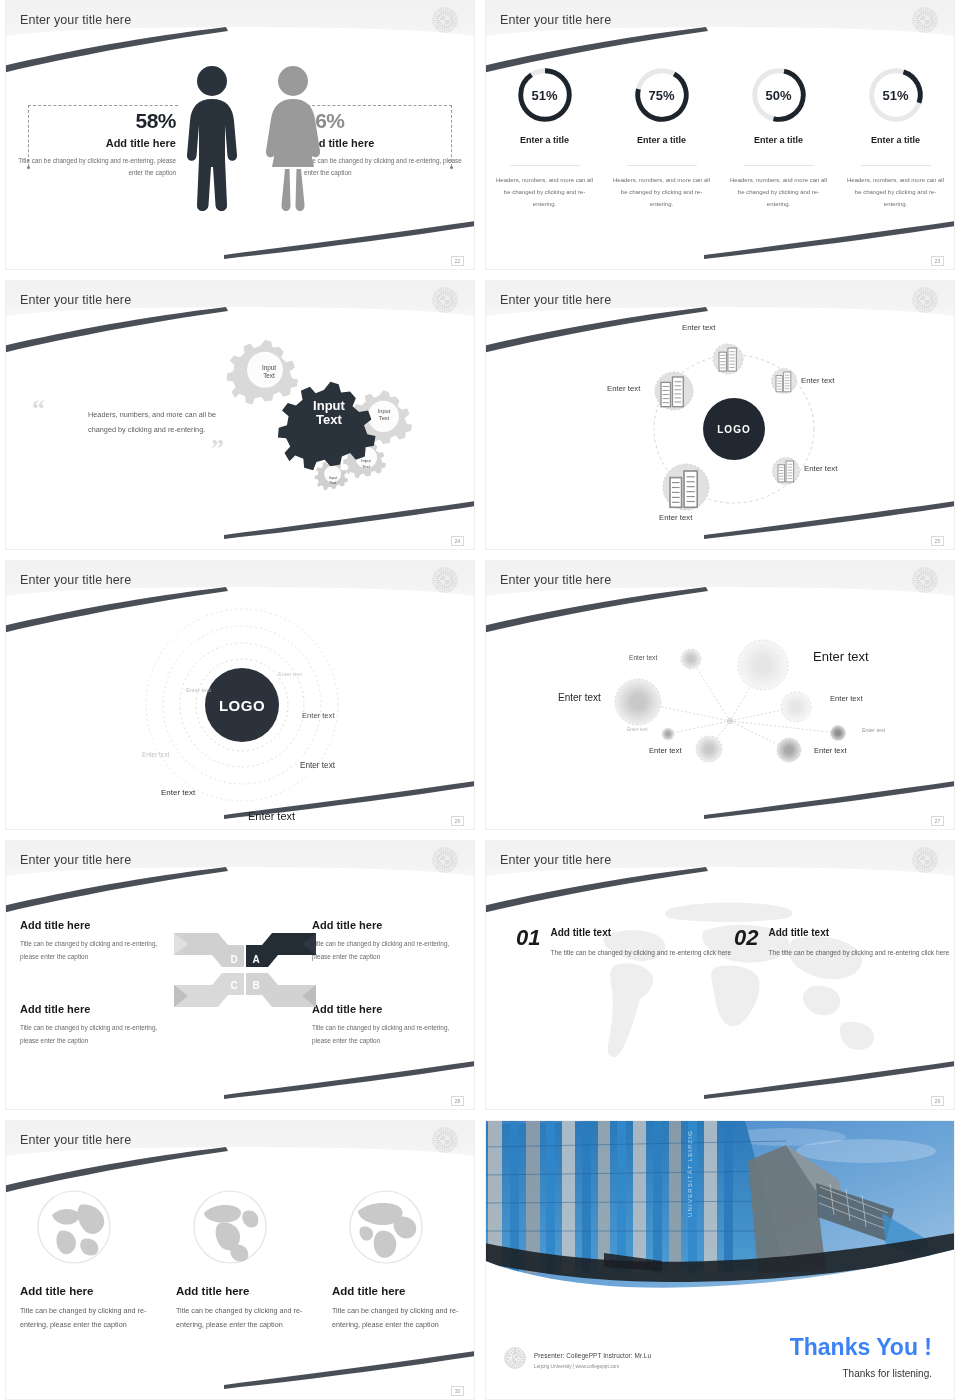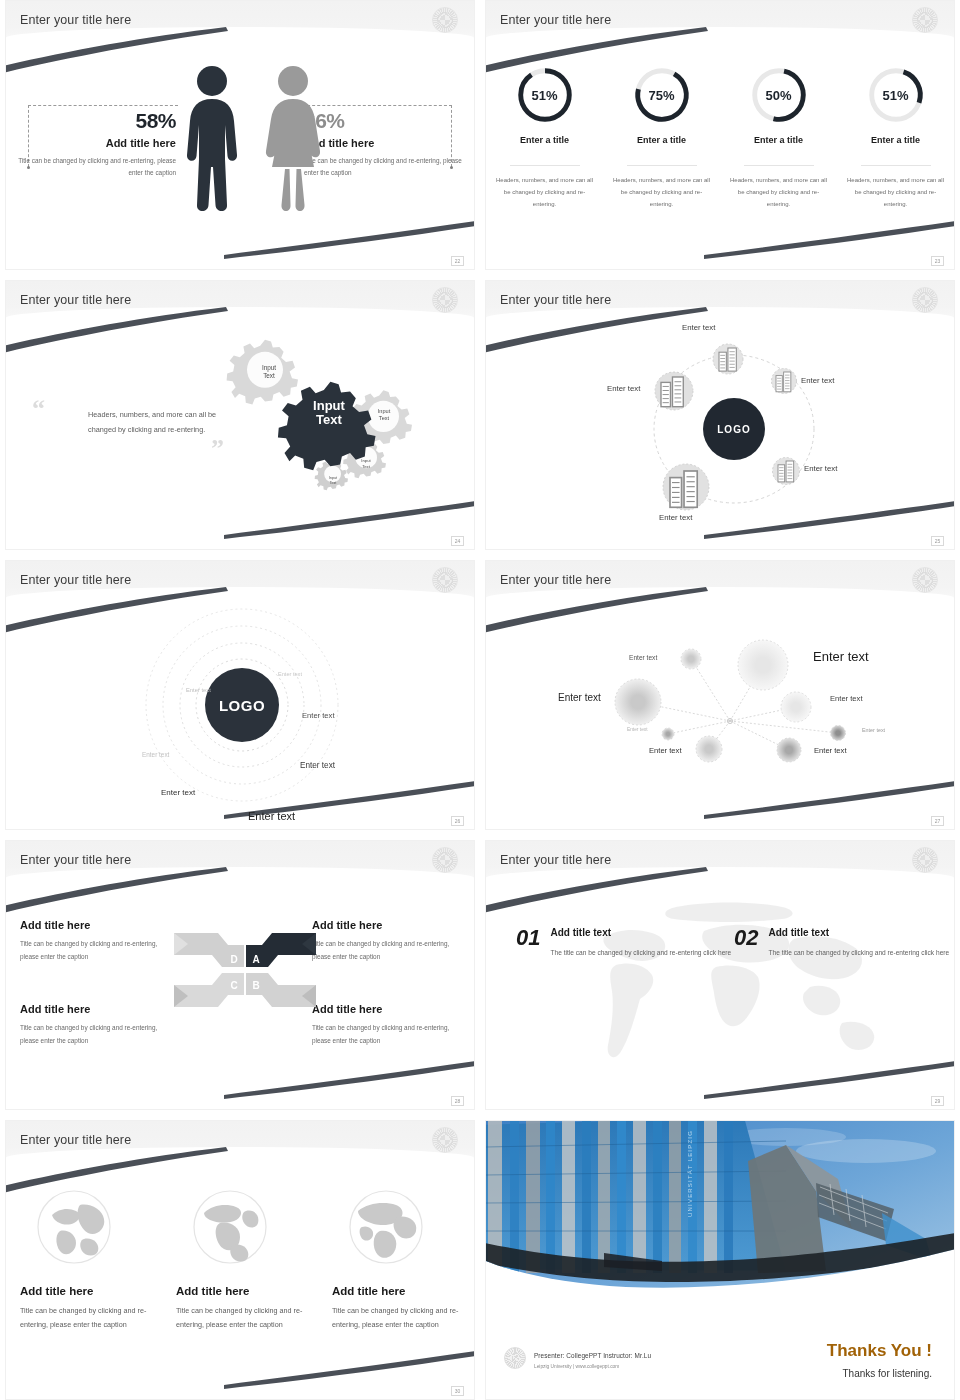--- a/index.html
+++ b/index.html
@@ -175,21 +175,21 @@
   .s10{ position:absolute; inset:0; background:#fff; overflow:hidden; }
   .photo{ position:absolute; left:0; top:0; width:470px; height:195px; overflow:hidden; }
   .s10-footer{ position:absolute; left:0; right:0; bottom:0; height:85px; }
   .s10-seal{
     position:absolute; left:18px; bottom:30px; width:22px; height:22px; border-radius:50%;
     background:repeating-conic-gradient(#d2d2d2 0deg 7deg, #efefef 7deg 14deg);
     border:1px solid #d6d6d6; opacity:.8;
   }
   .s10-pres{ position:absolute; left:48px; bottom:40px; font-size:6.4px; color:#3f3f3f; letter-spacing:.1px; }
   .s10-sub{ position:absolute; left:48px; bottom:30px; font-size:4.8px; color:#8a8a8a; }
-  .s10-thanks{ position:absolute; right:22px; bottom:38px; font-size:17px; font-weight:bold; color:#a16207; }
+  .s10-thanks{ position:absolute; right:22px; bottom:38px; font-size:23px; font-weight:bold; color:#3b82f6; }
   .s10-thanks2{ position:absolute; right:22px; bottom:20px; font-size:10px; color:#333; }
 </style>
 </head>
 <body>
 
 <div class="deck">
 
   <div class="slide">
     <div class="slide-band"></div>
     <div class="slide-body-bg"></div>

